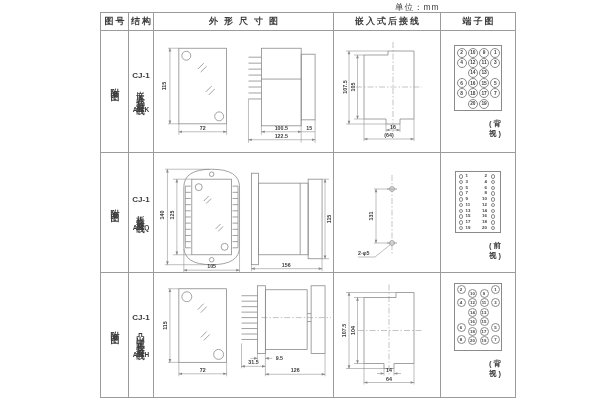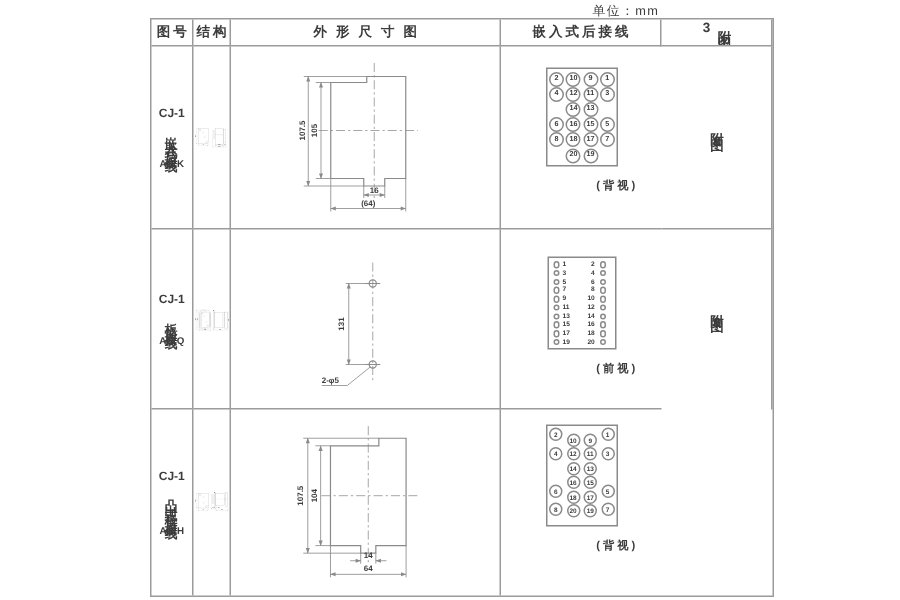--- a/index.html
+++ b/index.html
@@ -53,20 +53,21 @@
 <body>
 
 <div class="unit">单位：mm</div>
 
 <div class="tbl">
 
   <div class="cell hcell sp-mid">图号</div>
   <div class="cell hcell sp-mid">结构</div>
   <div class="cell hcell sp-wide">外形尺寸图</div>
   <div class="cell hcell sp-mid">嵌入式后接线</div>
+  <div class="cell hcell sp-mid lastc">端子图</div>
 
   <div class="cell">
     <span class="vtext">附图3</span>
   </div>
   <div class="cell">
     <div class="struct">
       <span class="series">CJ-1</span>
       <span class="vchars">嵌入式后接线</span>
       <span class="code">A11K</span>
     </div>

